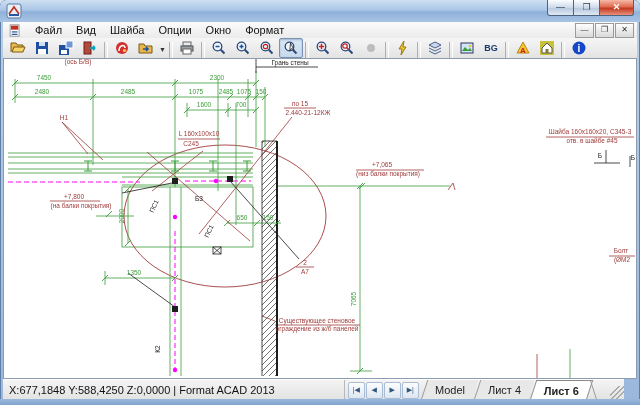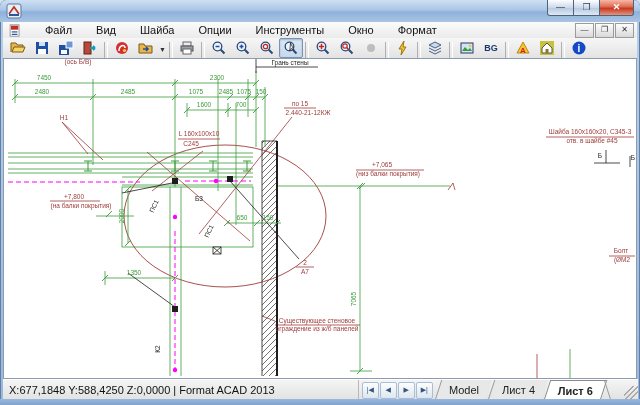--- a/index.html
+++ b/index.html
@@ -14,38 +14,38 @@
   .aero-btn{height:15px;border:1px solid #4e637e;border-top:none;display:flex;align-items:center;justify-content:center;
     background:linear-gradient(#fdfeff,#cdd9ea 50%,#b6c6dd 51%,#dfe9f5);color:#243b55;font-size:9px;line-height:1;}
   .aero-btn.min{width:25px;border-radius:0 0 0 3px;}
   .aero-btn.max{width:25px;border-left:none;border-right:none;}
   .aero-btn.close{width:33px;border-radius:0 0 3px 0;
     background:linear-gradient(#f6b8a8,#e06a4f 45%,#c23a20 55%,#e8927d);color:#fff;font-weight:bold;}
   
   #menubar{position:absolute;left:3px;right:3px;top:22px;height:16px;background:linear-gradient(#fbfbfb,#ebebeb);
     display:flex;align-items:center;border-bottom:1px solid #d0d0d0;}
   .menu-ico{width:14px;height:13px;margin:0 6px 0 5px;}
-  .menu-item{font-size:11px;color:#111;padding:1px 7px;white-space:nowrap;margin-left:10px;}
+  .menu-item{font-size:11px;color:#111;padding:1px 7px;white-space:nowrap;}
   #mdi-controls{margin-left:auto;display:flex;gap:1px;padding-right:3px;}
   .mdi-btn{width:17px;height:13px;border:1px solid #9b9b9b;background:linear-gradient(#fefefe,#d9d9d9);
     font-size:8px;line-height:12px;text-align:center;color:#333;}
   
   #toolbar{position:absolute;left:3px;right:3px;top:38px;height:20px;background:linear-gradient(#f6f6f6,#e3e3e3);
     display:flex;align-items:flex-end;padding-left:3px;border-bottom:1px solid #bcbcbc;}
   .tb-btn{width:22px;height:18px;display:flex;align-items:center;justify-content:center;border:1px solid transparent;border-radius:2px;}
   .tb-btn.pressed{border:1px solid #7a93b5;background:linear-gradient(#dce8f4,#c8d9ec);box-shadow:inset 0 1px 2px #9fb4ca;}
   .tb-btn.disabled{opacity:.9;}
   .tb-btn.bg-label{font-size:9px;font-weight:bold;color:#1a3a6b;width:22px;}
   .tb-sep{width:2px;height:16px;margin:0 2px;border-left:1px solid #b0b0b0;border-right:1px solid #fff;}
   .tb-caret{width:9px;height:18px;font-size:7px;color:#333;display:flex;align-items:center;justify-content:center;}
   
   #client{position:absolute;left:3px;right:3px;top:58px;height:321px;background:#fff;border:1px solid #8c9cb0;box-sizing:border-box;overflow:hidden;}
   #cad-svg{position:absolute;left:0;top:0;}
   
-  #statusbar{position:absolute;left:3px;right:2px;top:379px;height:20px;background:linear-gradient(#f4f4f4,#e2e2e2);
+  #statusbar{position:absolute;left:3px;right:16px;top:379px;height:20px;background:linear-gradient(#f4f4f4,#e2e2e2);
     display:flex;align-items:stretch;font-size:11px;color:#111;border-top:1px solid #fff;}
   #status-text{flex:1;display:flex;align-items:center;padding-left:6px;border-right:1px solid #b8b8b8;white-space:nowrap;overflow:hidden;}
   #tab-nav{display:flex;align-items:center;gap:1px;padding:0 3px;}
   .nav-btn{width:15px;height:15px;border:1px solid #a9bdd4;background:linear-gradient(#fdfdfd,#dde6f0);
     font-size:7px;color:#33567e;display:flex;align-items:center;justify-content:center;border-radius:2px;}
   #tabs{display:flex;align-items:stretch;}
   .sheet-tab{position:relative;padding:0 10px;display:flex;align-items:center;font-size:11px;color:#222;
     border-left:1px solid #9a9a9a;transform:skewX(-18deg);background:#e8e8e8;margin-left:2px;}
   .sheet-tab > span{transform:skewX(18deg);display:block;}
   .sheet-tab.active{background:#fff;font-weight:bold;border:1px solid #8a8a8a;border-bottom:none;}
@@ -77,21 +77,20 @@
       <rect x="2" y="1" width="11" height="14" fill="#fff" stroke="#888"></rect>
       <rect x="3" y="2" width="9" height="5" fill="#c03020"></rect>
       <rect x="4" y="9" width="7" height="1.5" fill="#2a55a0"></rect>
       <rect x="4" y="12" width="7" height="1.5" fill="#2a55a0"></rect>
     </svg>
     <div id="menu-items" style="display:flex">
         <div class="menu-item">Файл</div>
         <div class="menu-item">Вид</div>
         <div class="menu-item">Шайба</div>
         <div class="menu-item">Опции</div>
-        <div class="menu-item">Инструменты</div>
         <div class="menu-item">Окно</div>
         <div class="menu-item">Формат</div>
       </div>
     <div id="mdi-controls">
         <div class="mdi-btn">—</div>
         <div class="mdi-btn">❐</div>
         <div class="mdi-btn">✕</div>
       </div>
   </div>
 

